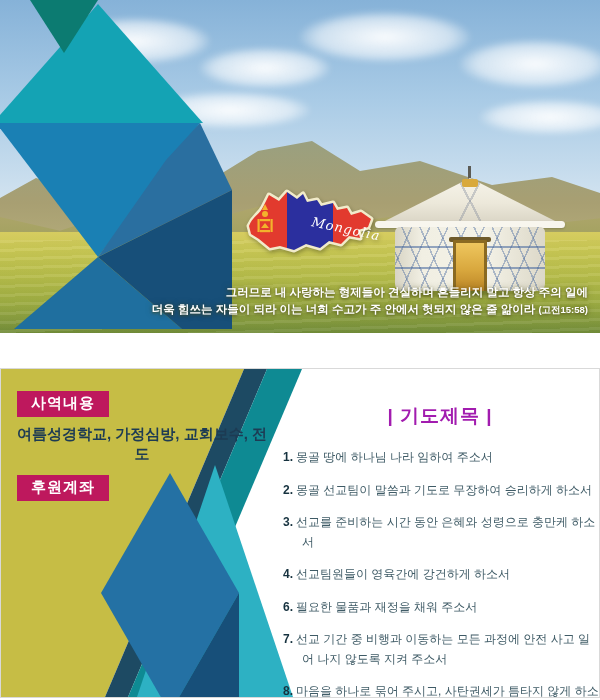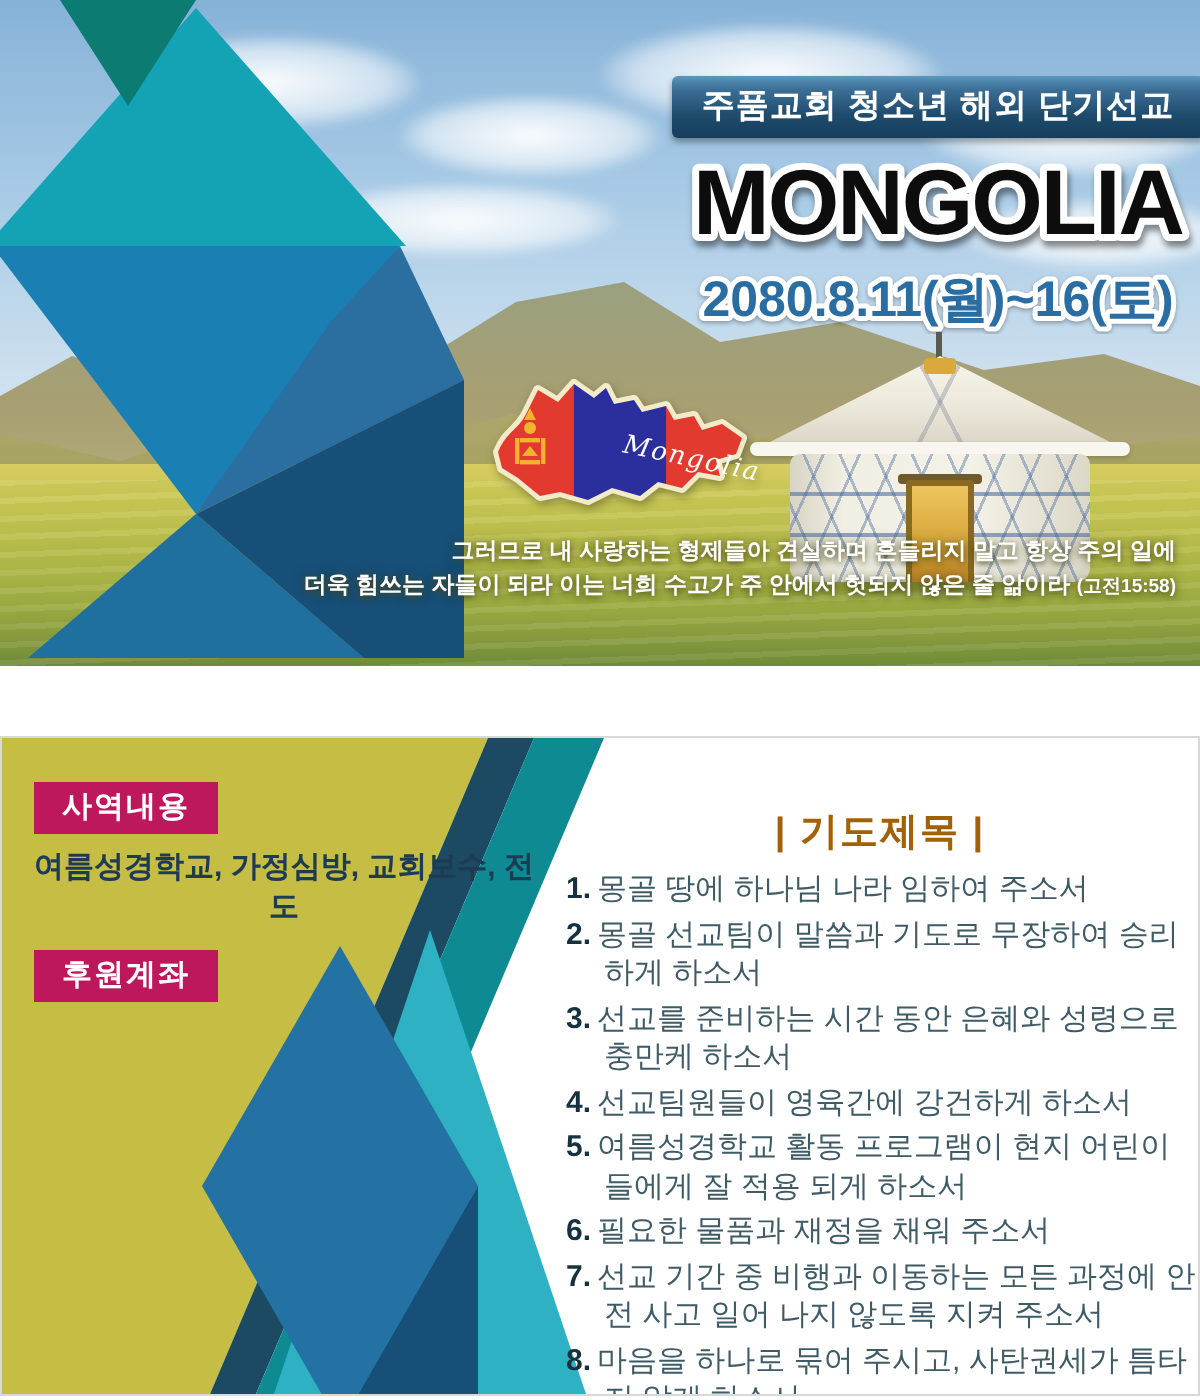--- a/index.html
+++ b/index.html
@@ -53,39 +53,39 @@
     background:
       linear-gradient(180deg, transparent 30%, rgba(66,100,156,.55) 30%, rgba(66,100,156,.55) 33%, transparent 33%, transparent 62%, rgba(66,100,156,.55) 62%, rgba(66,100,156,.55) 65%, transparent 65%),
       repeating-linear-gradient(66deg, transparent 0 15px, rgba(66,100,156,.40) 15px 16.5px),
       repeating-linear-gradient(-66deg, transparent 0 15px, rgba(66,100,156,.40) 15px 16.5px),
       linear-gradient(90deg,#d8d4c4 0%,#f1efe3 18%,#f4f2e7 60%,#dcd8c8 100%); }
   .yurt-door { position:absolute; left:79px; top:74px; width:34px; height:51px; border:3px solid #8a6a22; border-bottom:none; border-radius:2px 2px 0 0;
     background:linear-gradient(180deg,#eec65e 0%,#d9a83e 55%,#bb8526 100%); }
   .yurt-door-lintel { position:absolute; left:75px; top:71px; width:42px; height:5px; background:#6e5a2a; border-radius:2px; }
 
   
-  .verse { position:absolute; right:12px; top:268px; width:440px; text-align:right; color:#ffffff;
+  .verse { position:absolute; right:12px; top:284px; width:440px; text-align:right; color:#ffffff;
     font-size:11.5px; font-weight:600; line-height:16.5px; text-shadow:0 1px 3px rgba(70,70,20,.85), 0 0 6px rgba(70,70,20,.5); }
   .verse-ref { font-size:9.5px; font-weight:700; }
 
   
   .bottom-panel { position:absolute; left:0; top:368px; width:600px; height:330px; background:#ffffff; border:1px solid #d9d9d9; overflow:hidden; }
   .watermark { position:absolute; left:20px; top:224px; z-index:2; color:rgba(255,255,255,.30); font-weight:800; line-height:50px; }
   .watermark .wm1 { font-size:49px; letter-spacing:6px; }
   .watermark .wm2 { font-size:44px; letter-spacing:26px; margin-top:0px; }
 
   .left-col { position:absolute; left:16px; top:22px; width:250px; z-index:3; color:#1d3b53; }
   .info-badge { display:inline-block; background:#be185d; color:#ffffff; font-weight:bold; font-size:15px; letter-spacing:1px; padding:3px 14px 4px; margin-bottom:7px; }
   .info-text { font-size:15px; font-weight:600; margin-bottom:11px; line-height:20px;text-align:center; }
   .account-lines div { font-size:15.5px; font-weight:600; line-height:28px; }
 
   .prayer-title { position:absolute; left:280px; top:34px; width:318px; text-align:center; z-index:3;
-    color:#a16207; font-weight:bold; font-size:19px; letter-spacing:1px; }
+    color:#a21caf; font-weight:bold; font-size:19px; letter-spacing:1px; }
   .prayer-list { position:absolute; left:282px; top:66px; width:316px; z-index:3; list-style:none; }
-  .prayer-list li { font-size:15px; line-height:19.5px; margin-bottom:3px; color:#3f5b66; padding-left:19px; text-indent:-19px; font-weight:500; }
+  .prayer-list li { font-size:12px; line-height:19.5px; margin-bottom:3px; color:#3f5b66; padding-left:19px; text-indent:-19px; font-weight:500;margin-top:13px; }
   .prayer-num { font-weight:bold; color:#16323f; margin-right:3px; }
 </style>
 </head>
 <body>
 
 <div class="page">
 
   <div class="top-panel">
     <div class="sky"></div>
     <div class="cloud" style="left:60px;top:18px;width:150px;height:46px;"></div>
@@ -101,29 +101,20 @@
 
     <svg class="deco-svg" width="600" height="333" viewBox="0 0 600 333">
       <polygon points="98,4 203,123 -7,123" fill="#14a3b4"></polygon>
       <polygon points="30,0 98,0 64,53" fill="#0c7b71"></polygon>
       <polygon points="-4,123 200,123 98,257" fill="#1a80b4"></polygon>
       <polygon points="200,123 232,190 98,257 166,160" fill="#2a6fa0"></polygon>
       <polygon points="98,257 182,329 14,329" fill="#1f6f9f"></polygon>
       <polygon points="98,257 232,190 232,329 182,329" fill="#174f79"></polygon>
     </svg>
 
-    <div class="header-block">
-      <div class="mission-badge">주품교회 청소년 해외 단기선교</div>
-      <svg class="title-svg" width="262" height="62" viewBox="0 0 262 62">
-        <text x="131" y="48" text-anchor="middle" font-family="Liberation Sans, sans-serif" font-size="46" font-weight="bold" letter-spacing="-1" fill="#0d0d0d" stroke="#ffffff" stroke-width="7" stroke-linejoin="round" paint-order="stroke" style="filter:drop-shadow(1px 3px 1.5px rgba(0,0,0,.45));">MONGOLIA</text>
-      </svg>
-      <svg class="date-svg" width="262" height="36" viewBox="0 0 262 36">
-        <text x="131" y="27" text-anchor="middle" font-family="Liberation Sans, sans-serif" font-size="25" font-weight="bold" fill="#2a6da3" stroke="#ffffff" stroke-width="5" stroke-linejoin="round" paint-order="stroke" style="filter:drop-shadow(0 1.5px 1px rgba(0,0,0,.3));">2080.8.11(월)~16(토)</text>
-      </svg>
-    </div>
 
     <div class="map-wrap">
       <svg width="138" height="82" viewBox="0 0 138 82">
         <defs>
           <clipPath id="mapClip">
             <path d="M8,42 C12,32 18,31 22,23 L28,11 L38,17 L46,8 L56,15 L62,10 L66,18 L76,16 L80,22 L92,19 L96,26 L106,24 L110,31 L120,28 L130,35 L127,43 L117,46 L119,54 L108,52 L100,60 L88,57 L79,64 L65,60 L53,66 L39,62 L29,64 L18,55 L10,50 Z"></path>
           </clipPath>
         </defs>
         <path d="M8,42 C12,32 18,31 22,23 L28,11 L38,17 L46,8 L56,15 L62,10 L66,18 L76,16 L80,22 L92,19 L96,26 L106,24 L110,31 L120,28 L130,35 L127,43 L117,46 L119,54 L108,52 L100,60 L88,57 L79,64 L65,60 L53,66 L39,62 L29,64 L18,55 L10,50 Z" fill="none" stroke="#f1ebca" stroke-width="5" stroke-linejoin="round"></path>
         <g clip-path="url(#mapClip)">
@@ -184,20 +175,19 @@
         <span class="info-badge">후원계좌</span>
       </div>
     </div>
 
     <div class="prayer-title">| 기도제목 |</div>
     <ul class="prayer-list">
         <li><span class="prayer-num">1.</span><span>몽골 땅에 하나님 나라 임하여 주소서</span></li>
         <li><span class="prayer-num">2.</span><span>몽골 선교팀이 말씀과 기도로 무장하여 승리하게 하소서</span></li>
         <li><span class="prayer-num">3.</span><span>선교를 준비하는 시간 동안 은혜와 성령으로 충만케 하소서</span></li>
         <li><span class="prayer-num">4.</span><span>선교팀원들이 영육간에 강건하게 하소서</span></li>
-        <li><span class="prayer-num">5.</span><span>여름성경학교 활동 프로그램이 현지 어린이들에게 잘 적용 되게 하소서</span></li>
         <li><span class="prayer-num">6.</span><span>필요한 물품과 재정을 채워 주소서</span></li>
         <li><span class="prayer-num">7.</span><span>선교 기간 중 비행과 이동하는 모든 과정에 안전 사고 일어 나지 않도록 지켜 주소서</span></li>
         <li><span class="prayer-num">8.</span><span>마음을 하나로 묶어 주시고, 사탄권세가 틈타지 않게 하소서</span></li>
       </ul>
 
   </div>
 </div>
 
 </body></html>

